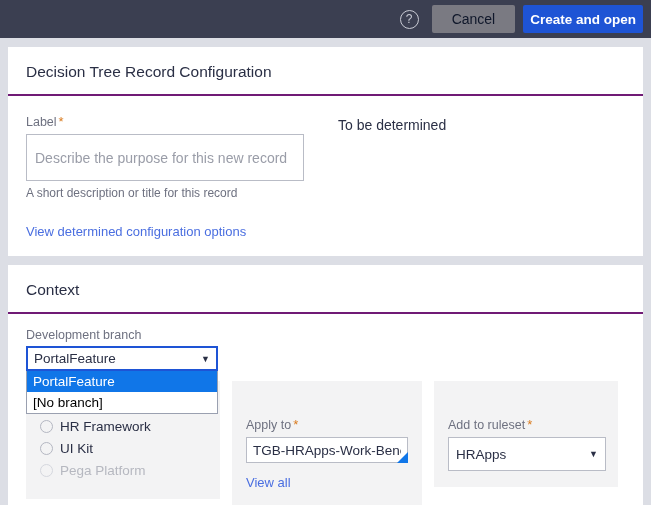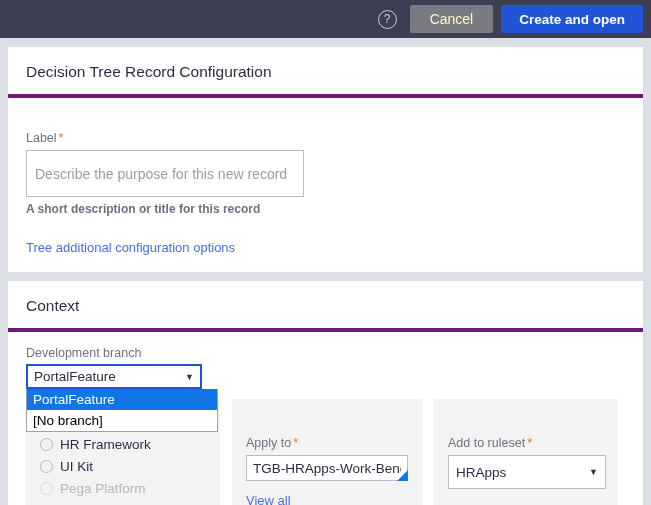--- a/index.html
+++ b/index.html
@@ -48,42 +48,42 @@
   .btn {
     border: none;
     font-size: 13.5px;
     font-weight: bold;
     cursor: pointer;
     font-family: "Liberation Sans", sans-serif;
     height: 28px;
     padding: 0 20px;
     border-radius: 2px;
   }
-  .btn-cancel { background: #7a7a82; color: #fef9c3; font-weight: normal; font-size: 14px; }
-  .btn-primary { background: #1e54d5; color: #ffffff; padding: 0 18px; }
+  .btn-cancel { background: #7a7a82; color: #0f172a; font-weight: normal; font-size: 14px; }
+  .btn-primary { background: #1e54d5; color: #ffffff; padding: 0 7px; }
 
   
   .panel {
     background: #ffffff;
     margin: 0 8px;
     padding: 0;
   }
   .panel-gap { height: 9px; }
   .panel-top { margin-top: 9px; }
 
   .panel-header {
     font-size: 15.5px;
     color: #2a2f45;
     padding: 16px 18px 13px 18px;
-    border-bottom: 4px solid #701a75;
+    border-bottom: 2px solid #701a75;
   }
   .panel-body { padding: 18px 18px 16px 18px; }
 
   
-  .field-row { display: flex; gap: 34px; margin-top: 14px; }
+  .field-row { display: flex; gap: 34px; }
   .field-label {
     font-size: 12.5px;
     color: #6e7180;
     margin-bottom: 5px;
     display: block;
   }
   .req { color: #d97b1f; font-size: 13px; margin-left: 2px; }
   .text-input {
     width: 278px;
     height: 47px;
@@ -93,21 +93,20 @@
     font-size: 14px;
     color: #2a2f45;
     font-family: "Liberation Sans", sans-serif;
     border-radius: 0;
   }
   .text-input::placeholder { color: #9a9da8; }
   .field-hint {
     font-size: 12px;
     color: #6e7180;
     margin-top: 5px;
-    font-weight: bold;
   }
   .readonly-value {
     font-size: 14px;
     color: #2a2f45;
     margin-top: 3px;
   }
   .link {
     color: #4a6ee0;
     font-size: 13px;
     text-decoration: none;
@@ -118,21 +117,21 @@
 
   
   .context-body { padding: 14px 18px 18px 18px; position: relative; }
   .branch-label {
     font-size: 12.5px;
     color: #6e7180;
     margin-bottom: 4px;
   }
 
   
-  .select-wrap { position: relative; width: 176px; }
+  .select-wrap { position: relative; width: 192px; }
   .select-box {
     height: 25px;
     border: 2px solid #1e54d5;
     background: #ffffff;
     display: flex;
     align-items: center;
     padding: 0 6px;
     font-size: 13.5px;
     color: #2a2f45;
     cursor: pointer;
@@ -264,25 +263,26 @@
 
       <div>
         <span class="field-label">
           <span>Label</span><span class="req">*</span>
         </span>
         <input class="text-input" type="text" placeholder="Describe the purpose for this new record" style="">
         <div class="field-hint">A short description or title for this record</div>
       </div>
 
       <div>
+        <div class="readonly-value">To be determined</div>
       </div>
 
     </div>
     <div class="link-row">
-      <a class="link">Tree additional configuration options</a>
+      <a class="link">View determined configuration options</a>
     </div>
   </div>
 </div>
 
 <div class="panel-gap"></div>
 
 <div class="panel">
   <div class="panel-header">Context</div>
   <div class="context-body">
 

